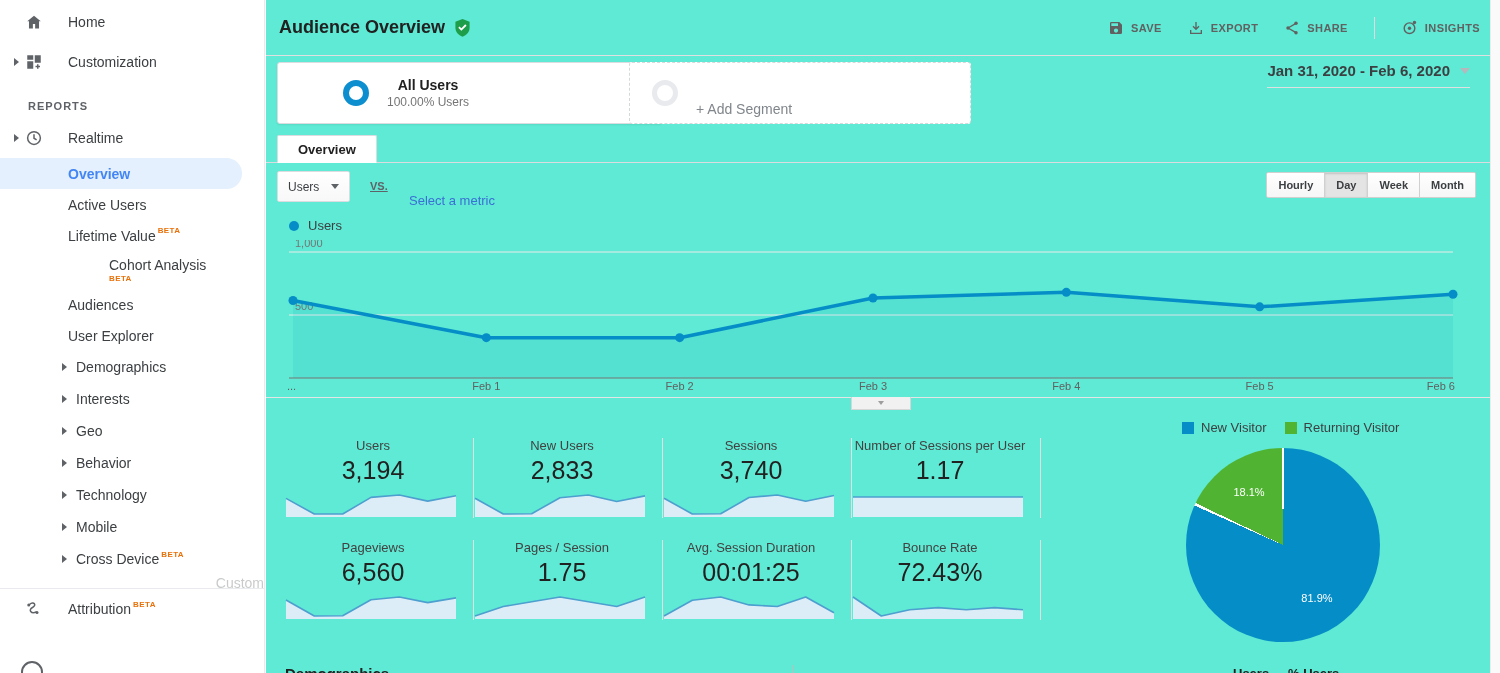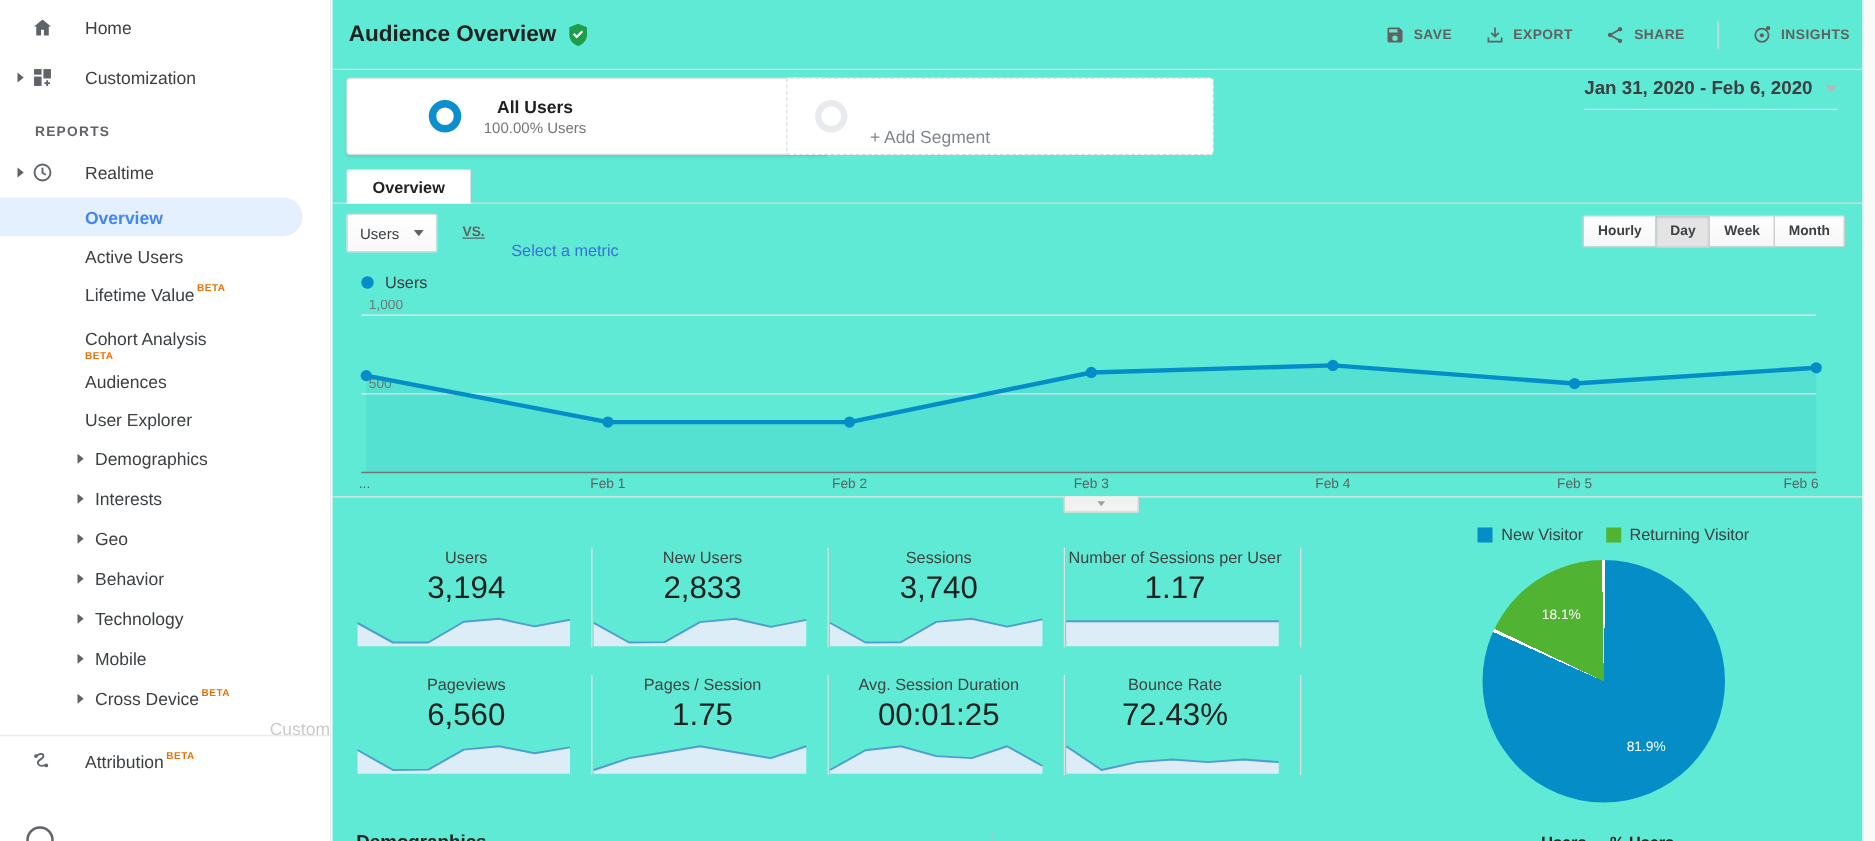--- a/index.html
+++ b/index.html
@@ -17,21 +17,21 @@
   .sb-top .ic svg{display:block;}
   .sb-label{height:36px;box-sizing:border-box;padding:18px 0 0 28px;font-size:11px;font-weight:bold;
     letter-spacing:1px;color:#5f6368;}
   .sb-sub{height:31px;display:flex;align-items:center;padding-left:68px;font-size:14px;color:#3c4043;cursor:pointer;}
   .sb-sub2{height:32px;display:flex;align-items:center;padding-left:62px;font-size:14px;color:#3c4043;cursor:pointer;}
   .sb-sub2 .arrow{width:14px;display:flex;}
   .pill{margin-right:22px;border-radius:0 19px 19px 0;}
   .pill-gray{background:#ececec;}
   .pill-blue{background:#e4f0fd;color:#4285f4 !important;font-weight:bold;}
   .beta-sup{font-size:8px;font-weight:bold;color:#e8710a;letter-spacing:.4px;vertical-align:6px;margin-left:2px;position:relative;top:-5px;}
-  .cohort{height:38px;padding-left:68px;font-size:14px;color:#3c4043;display:flex;flex-direction:column;justify-content:flex-end;cursor:pointer;}
+  .cohort{height:38px;padding-left:109px;font-size:14px;color:#3c4043;display:flex;flex-direction:column;justify-content:center;cursor:pointer;}
   .cohort .beta-under{font-size:8px;font-weight:bold;color:#e8710a;letter-spacing:.4px;margin-top:1px;}
   .sb-partial{height:13px;overflow:hidden;opacity:.28;padding-left:68px;font-size:14px;color:#3c4043;text-align:right;}
   .sb-div{border-top:1px solid #e8eaed;margin:0;}
   .tri-r{width:0;height:0;border-top:4px solid transparent;border-bottom:4px solid transparent;border-left:5px solid #5f6368;}
   .tri-d{width:0;height:0;border-left:4px solid transparent;border-right:4px solid transparent;border-top:5px solid #5f6368;}
   #sb-bottom-icon{position:absolute;left:21px;bottom:-10px;width:18px;height:18px;border:2px solid #5f6368;border-radius:50%;}
   
   #main{position:absolute;left:266px;top:0;width:1234px;height:673px;background:#5eead4;text-align:center;}
   #hdr{position:absolute;left:0;right:0;top:0;height:55px;border-bottom:1px solid #e0e0e0;display:flex;align-items:center;}
   #pg-title{font-size:18px;font-weight:bold;color:#212121;margin-left:13px;}

